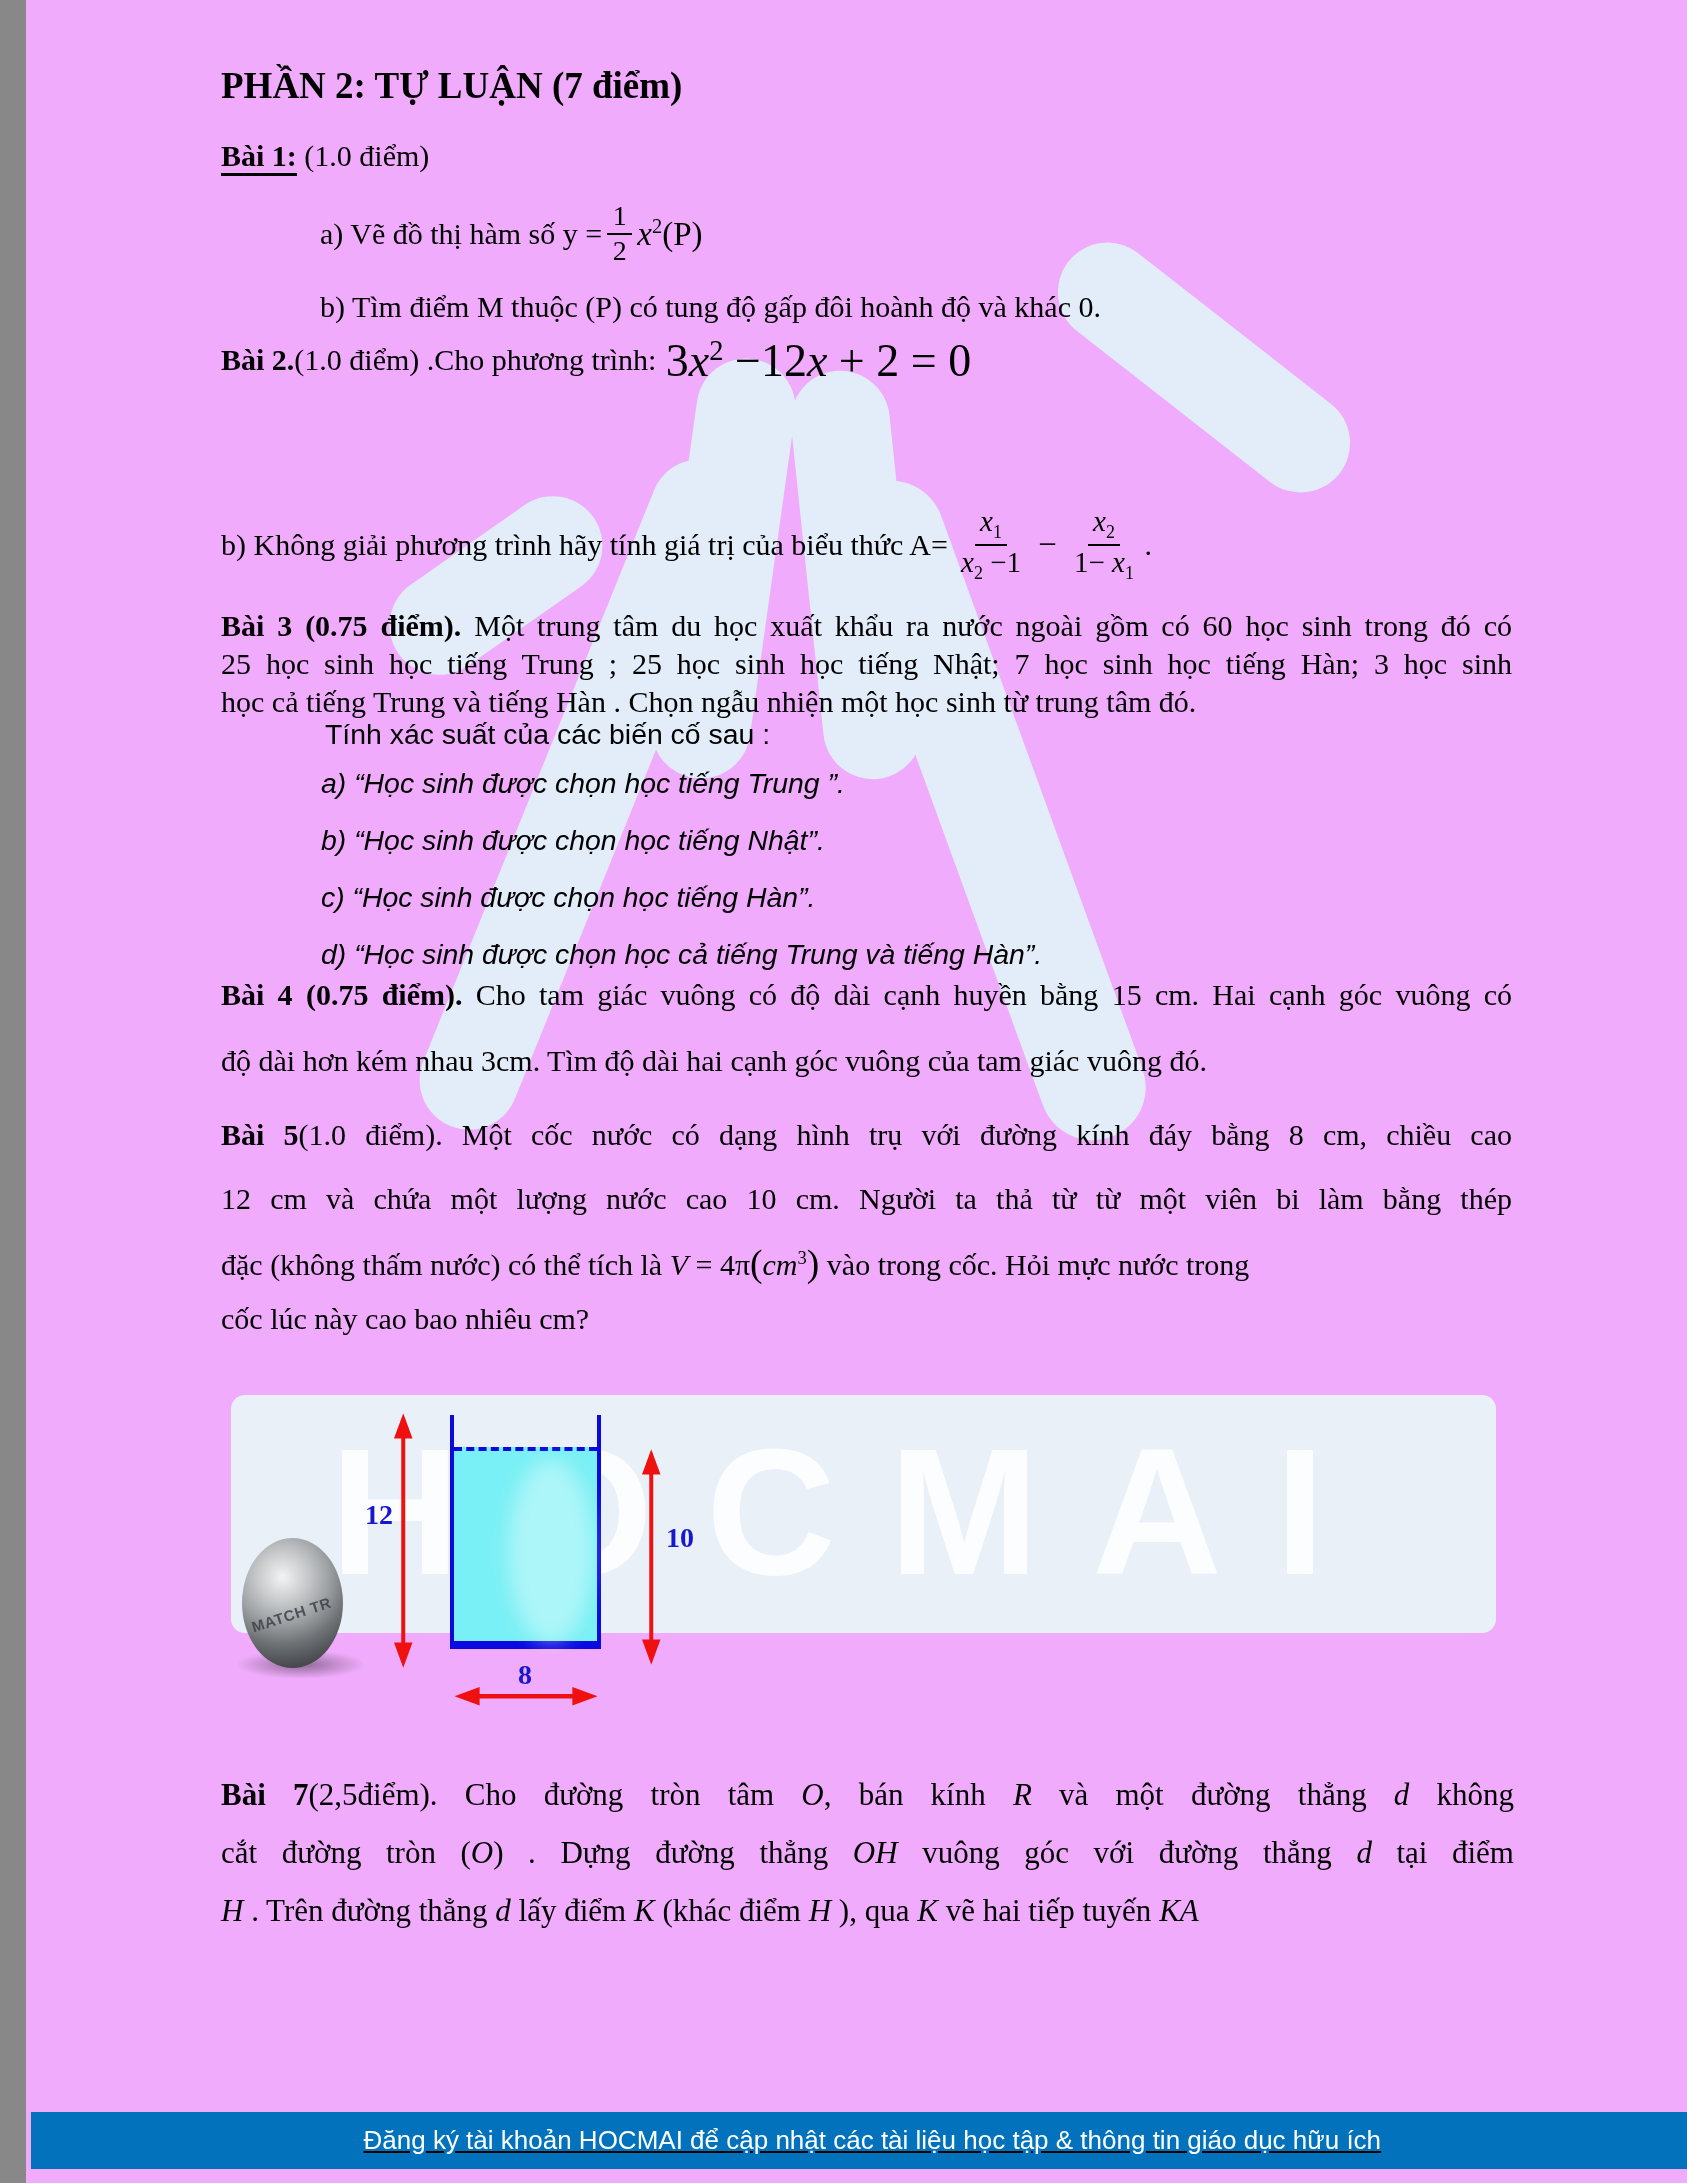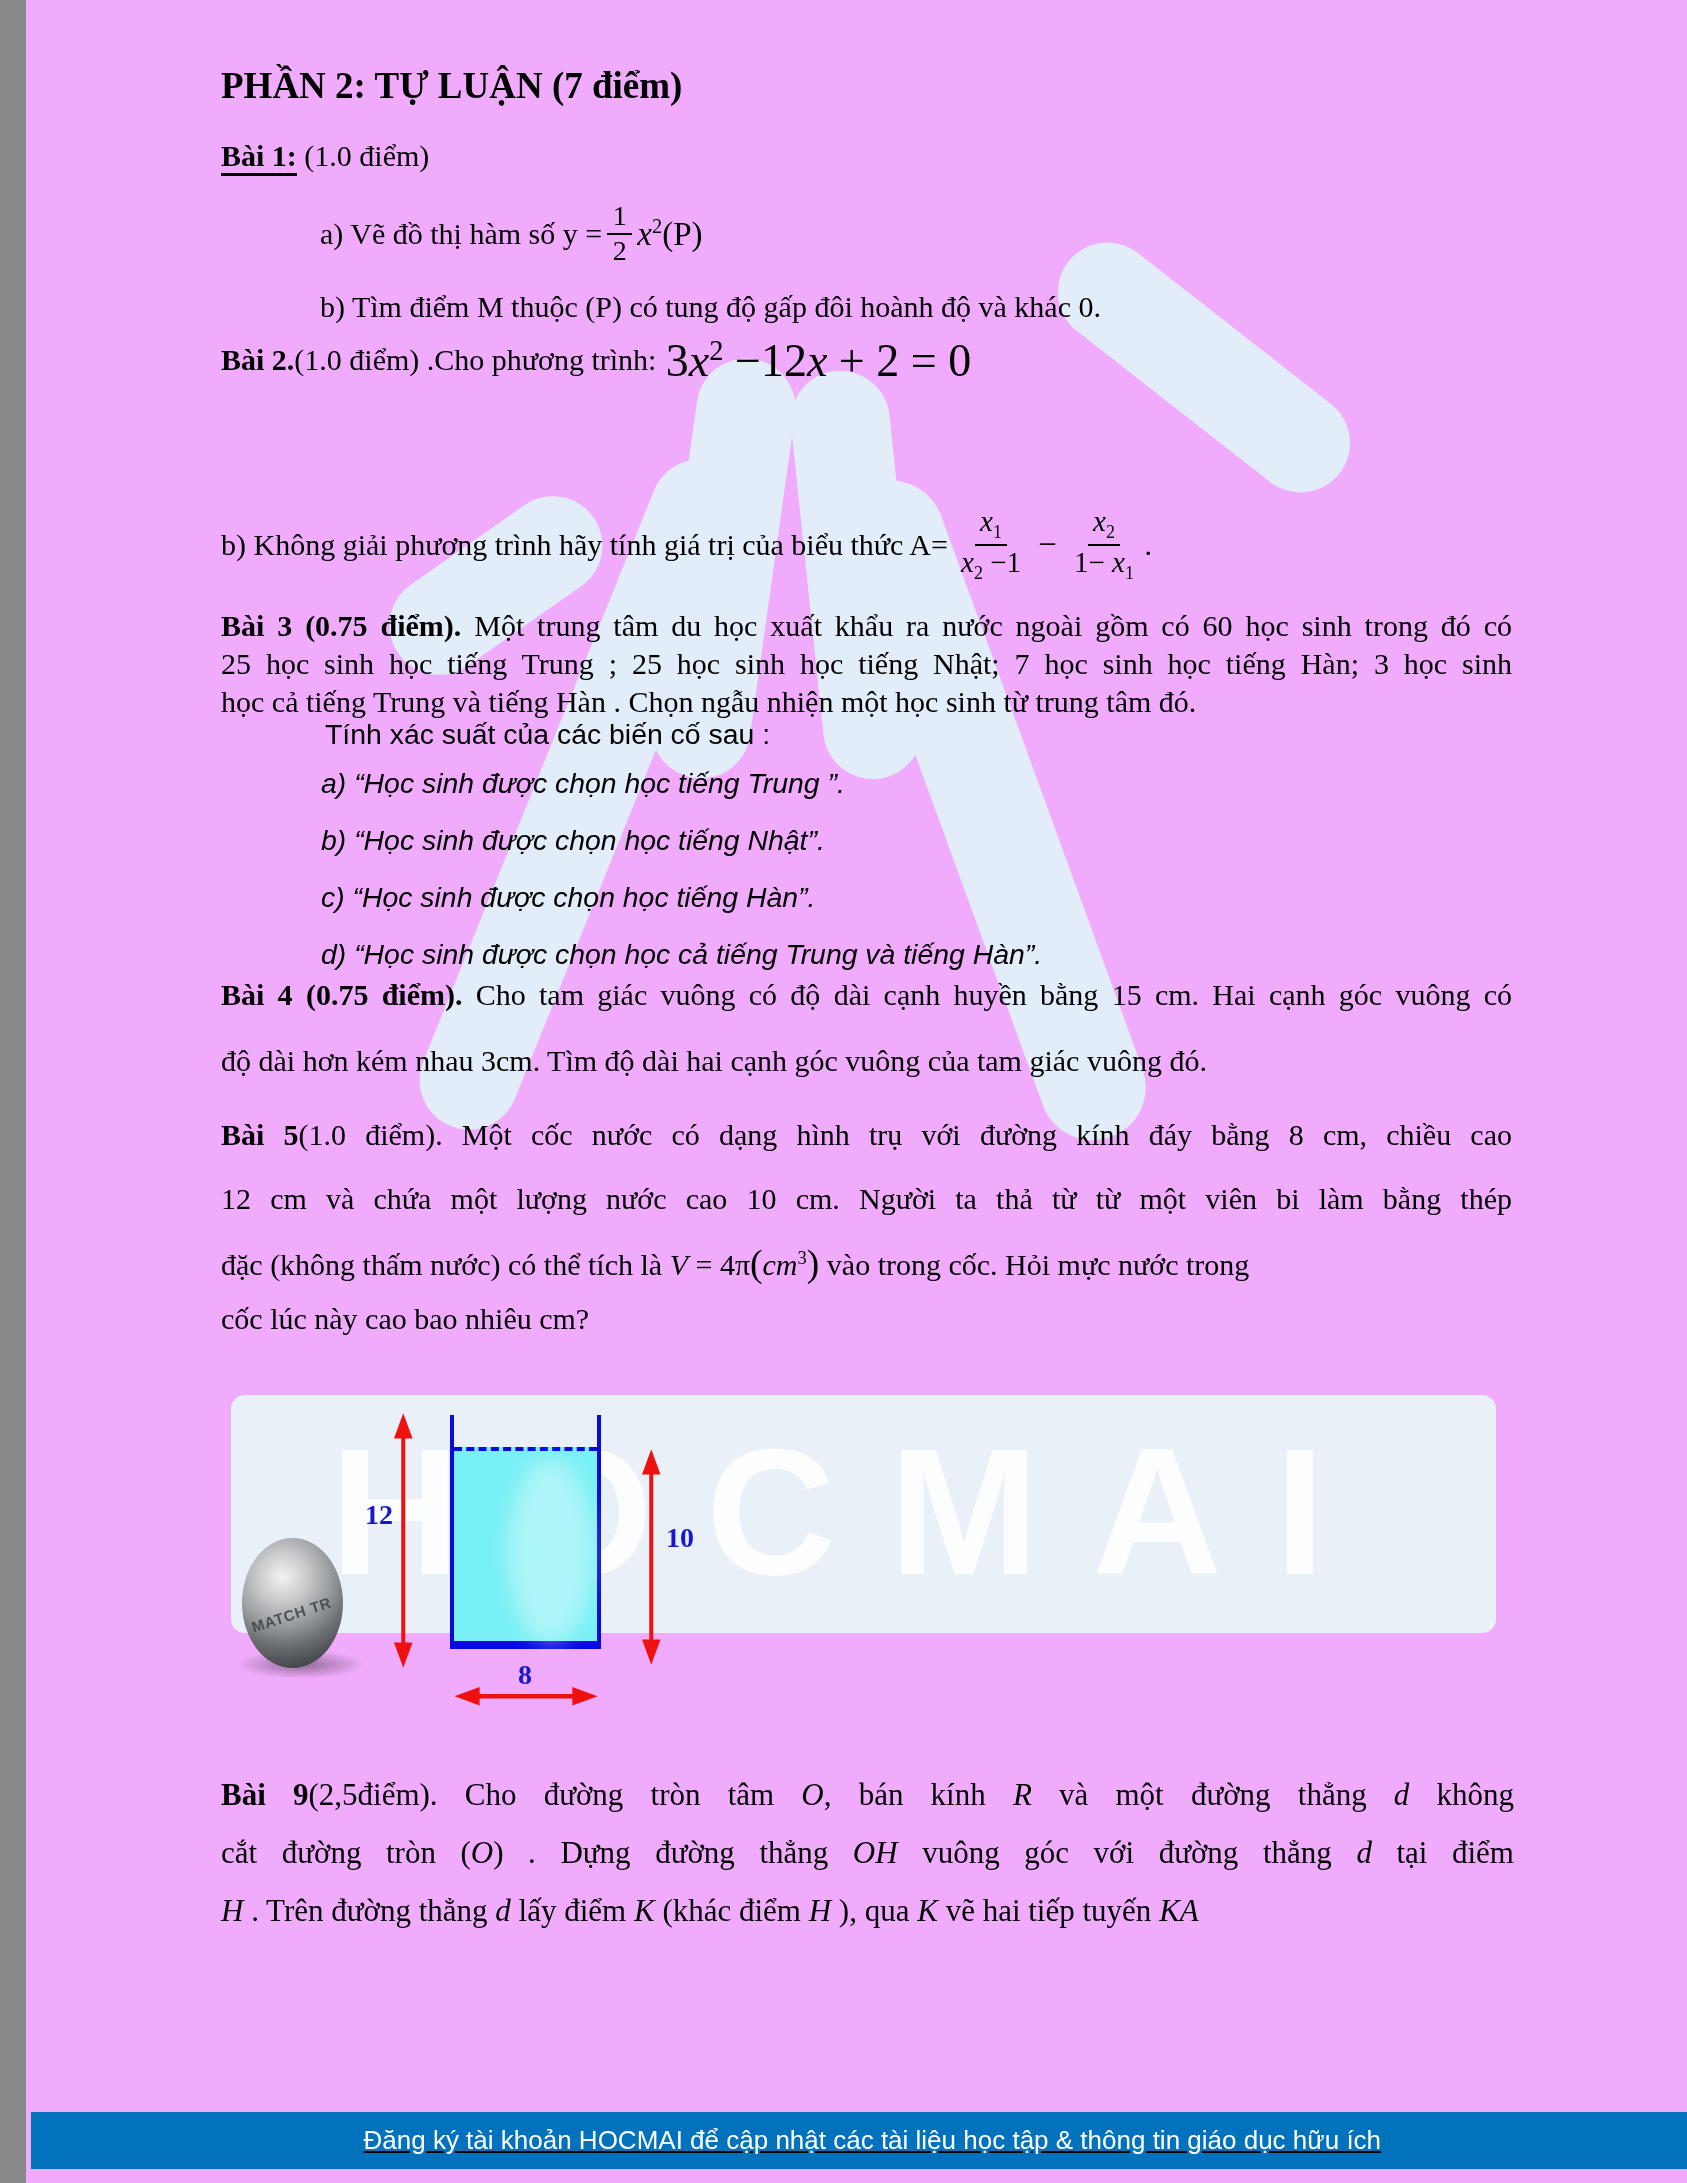--- a/index.html
+++ b/index.html
@@ -178,21 +178,21 @@
   <svg class="abs arr" style="left:427px; top:1683px;" width="146" height="26.5" viewBox="0 0 220 40">
     <line x1="28" y1="20" x2="192" y2="20" stroke="#ef1010" stroke-width="7"></line>
     <polygon points="2,20 40,6 40,34" fill="#ef1010"></polygon>
     <polygon points="218,20 180,6 180,34" fill="#ef1010"></polygon>
   </svg>
   <div class="abs figlabel" style="left:339px; top:1499px;">12</div>
   <div class="abs figlabel" style="left:640px; top:1522px;">10</div>
   <div class="abs figlabel" style="left:492px; top:1659px;">8</div>
 
   <div class="abs bai6 bai6l1 just">
-    <span class="bold">Bài 9</span><span>(2,5điểm).</span><span> Cho đường tròn tâm </span><span class="mvar">O</span><span>, bán kính </span><span class="mvar">R</span><span> và một đường thẳng </span><span class="mvar">d</span><span> không</span>
+    <span class="bold">Bài 7</span><span>(2,5điểm).</span><span> Cho đường tròn tâm </span><span class="mvar">O</span><span>, bán kính </span><span class="mvar">R</span><span> và một đường thẳng </span><span class="mvar">d</span><span> không</span>
   </div>
   <div class="abs bai6 bai6l3 nowrap">
     <span class="mvar">H</span><span> . Trên đường thẳng </span><span class="mvar">d</span><span> lấy điểm </span><span class="mvar">K</span><span> (khác điểm </span><span class="mvar">H</span><span> ), qua </span><span class="mvar">K</span><span> vẽ hai tiếp tuyến </span><span class="mvar">KA</span>
   </div>
   <div class="abs bai6 bai6l2 just">
     <span>cắt đường tròn (</span><span class="mvar">O</span><span>) . Dựng đường thẳng </span><span class="mvar">OH</span><span> vuông góc với đường thẳng </span><span class="mvar">d</span><span> tại điểm</span>
   </div>
 
   <div class="abs footer">
     <span>Đăng ký tài khoản HOCMAI để cập nhật các tài liệu học tập &amp; thông tin giáo dục hữu ích</span>

